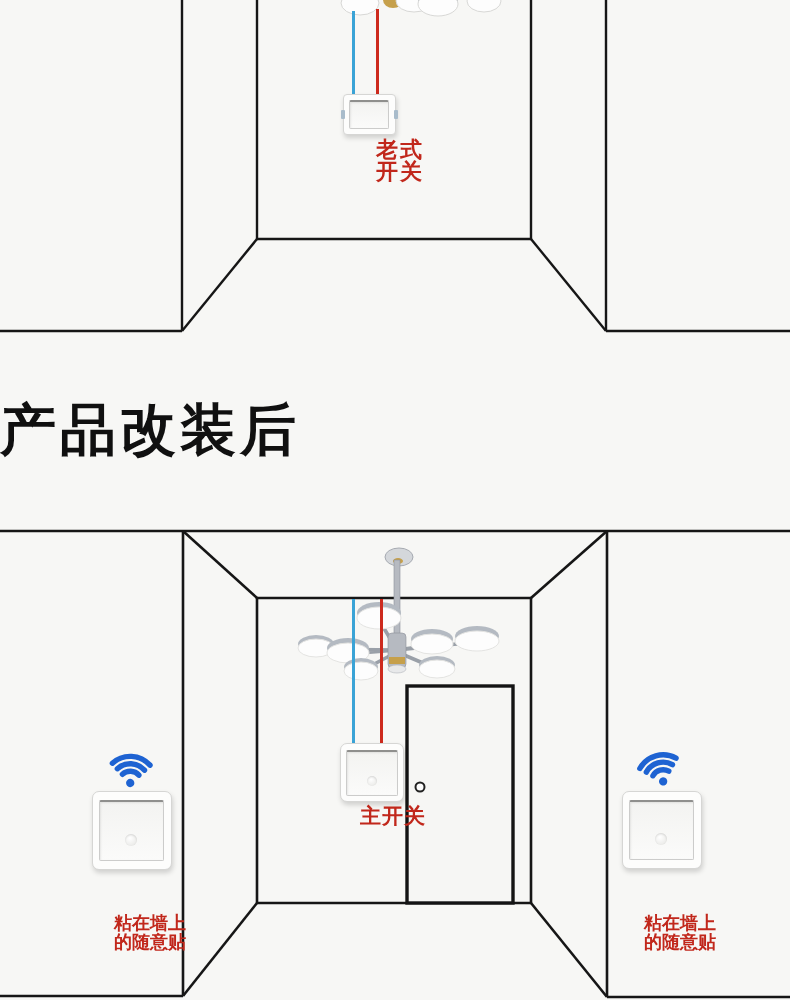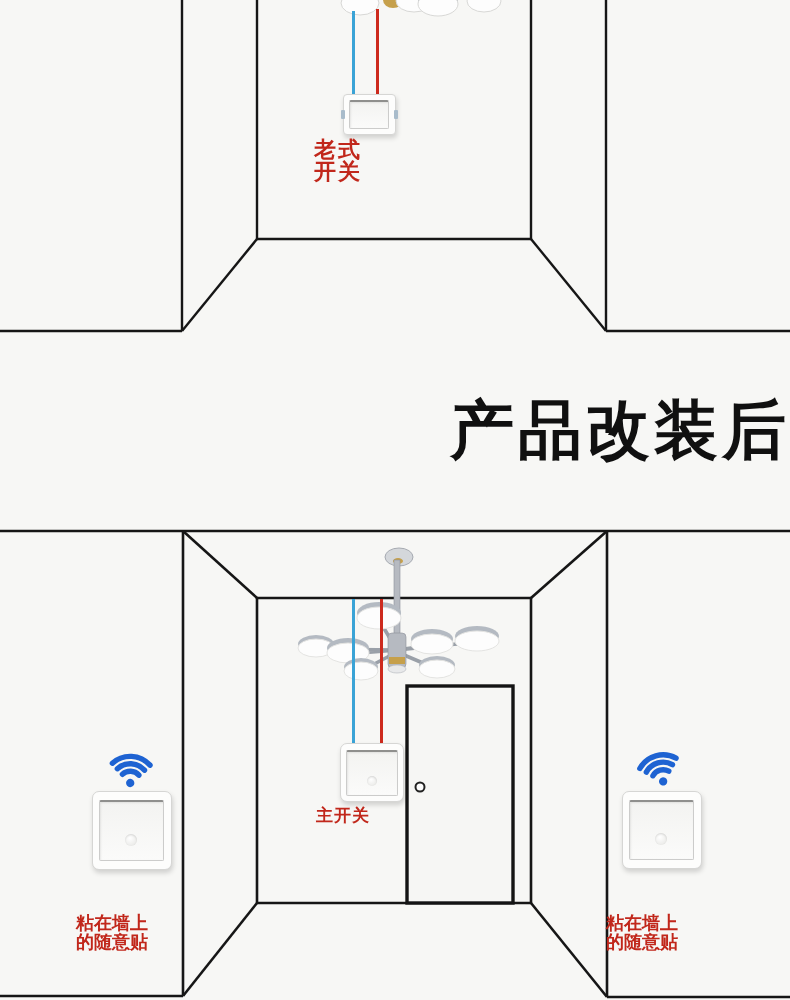--- a/index.html
+++ b/index.html
@@ -25,29 +25,29 @@
     box-shadow:inset 1px 1px 2px rgba(0,0,0,.08);
   }
   .dot{
     position:absolute;border-radius:50%;
     background:radial-gradient(circle at 40% 35%, #ffffff, #e4e4e1);
     box-shadow:inset 0 1px 2px rgba(0,0,0,.12);
   }
   .tab{position:absolute;width:4px;height:9px;background:#a9bccb;border-radius:1px;}
   
   .label-red{
-    position:absolute;color:#c1271b;font-weight:bold;text-align:left;
+    position:absolute;color:#c1271b;font-weight:bold;text-align:right;
     font-family:"Liberation Sans","DejaVu Sans",sans-serif;
   }
   .label-old{width:110px;font-size:22px;line-height:22px;letter-spacing:2px;}
-  .label-main{width:110px;font-size:17px;line-height:21px;letter-spacing:1px;}
+  .label-main{width:110px;font-size:21px;line-height:21px;letter-spacing:1px;}
   .label-sticker{width:110px;font-size:18px;line-height:19px;margin-top:44px;}
   .banner{
     position:absolute;left:0;top:394px;width:790px;height:76px;
-    text-align:right;font-size:64px;line-height:72px;font-weight:bold;
+    text-align:left;font-size:56px;line-height:72px;font-weight:bold;
     color:#101010;letter-spacing:4px;
     font-family:"Liberation Sans","DejaVu Sans",sans-serif;
   }
   .wifi{position:absolute;width:58px;height:40px;}
 </style>
 </head>
 <body>
 
 <div class="stage">
 

